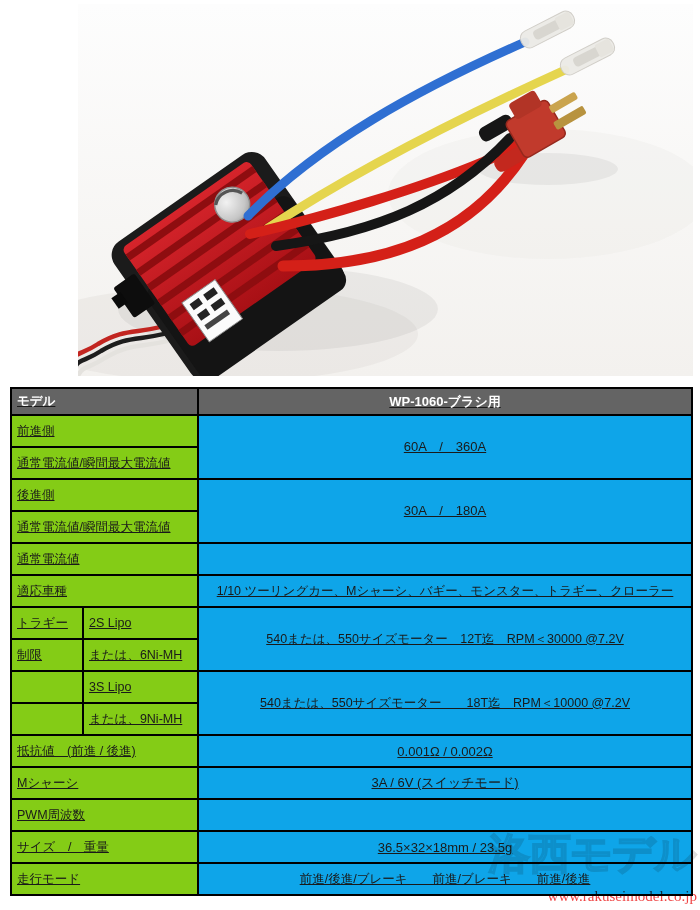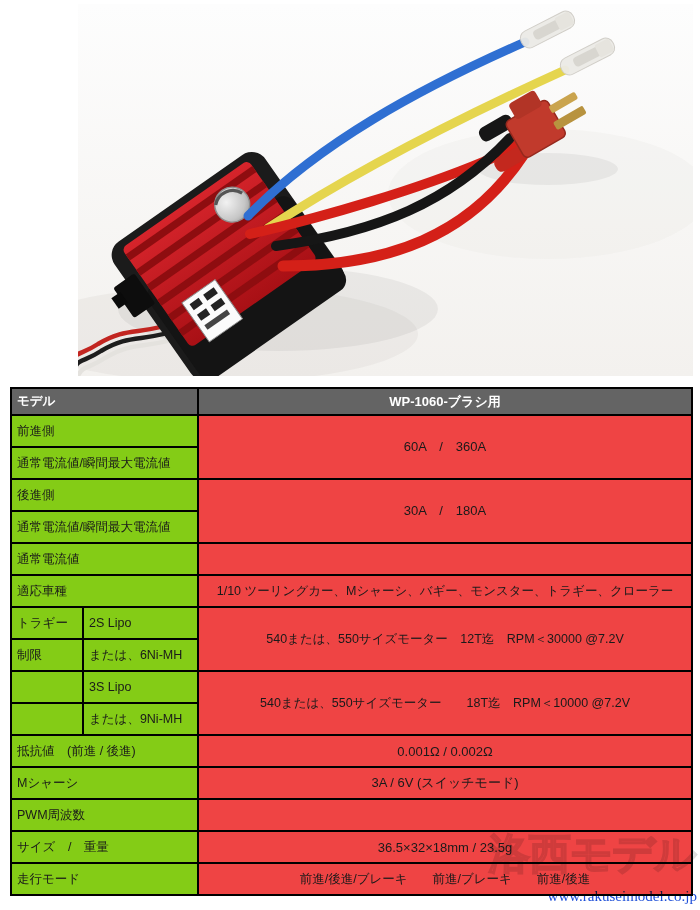--- a/index.html
+++ b/index.html
@@ -7,45 +7,45 @@
     width:700px;height:910px;position:relative;background:#ffffff;
     font-family:"Liberation Sans","DejaVu Sans",sans-serif;
     overflow:hidden;
   }
   
   #photo{position:absolute;left:78px;top:4px;width:615px;height:372px;}
   
   #spec-table{
     position:absolute;left:10px;top:387px;width:681px;
     border-collapse:collapse;table-layout:fixed;
-    font-size:13px;color:#1a1a1a;
+    font-size:13px;color:#1a1a1a;text-decoration:underline;
   }
   #spec-table td{
     border:2px solid #000;height:30px;padding:0 5px;
     overflow:hidden;white-space:nowrap;vertical-align:middle;
   }
   #spec-table tr.hdr td{
     background:#646464;color:#ffffff;font-weight:bold;height:25px;
   }
   #spec-table td.lbl{background:#84cc16;text-align:left;font-size:12.5px;}
-  #spec-table td.val{background:#ef4444;text-align:center;}
+  #spec-table td.val{background:#0ea5e9;text-align:center;}
   #spec-table tr.hdr td.val{background:#646464;margin-top:48px;}
   #spec-table td.small{font-size:12.5px;}
   
   #wm-logo{
     position:absolute;right:4px;top:826px;z-index:5;
     font-size:42px;font-weight:bold;letter-spacing:-1px;
     color:transparent;-webkit-text-stroke:1.5px #c6c6c6;
     opacity:.6;mix-blend-mode:multiply;pointer-events:none;
     font-family:"Liberation Sans",sans-serif;
   }
   #wm-url{
     position:absolute;right:3px;top:888px;z-index:5;
     font-family:"Liberation Serif","DejaVu Serif",serif;
-    font-size:15px;color:#1d4ed8;mix-blend-mode:multiply;
+    font-size:15px;color:#ef4444;mix-blend-mode:multiply;
   }
 </style>
 </head>
 <body>
 
 <svg id="photo" viewBox="0 0 615 372" xmlns="http://www.w3.org/2000/svg" aria-hidden="true">
   <defs>
     <linearGradient id="bgGrad" x1="0" y1="0" x2="0" y2="1">
       <stop offset="0%" stop-color="#fdfdfd"></stop>
       <stop offset="100%" stop-color="#f3f1ee"></stop>

